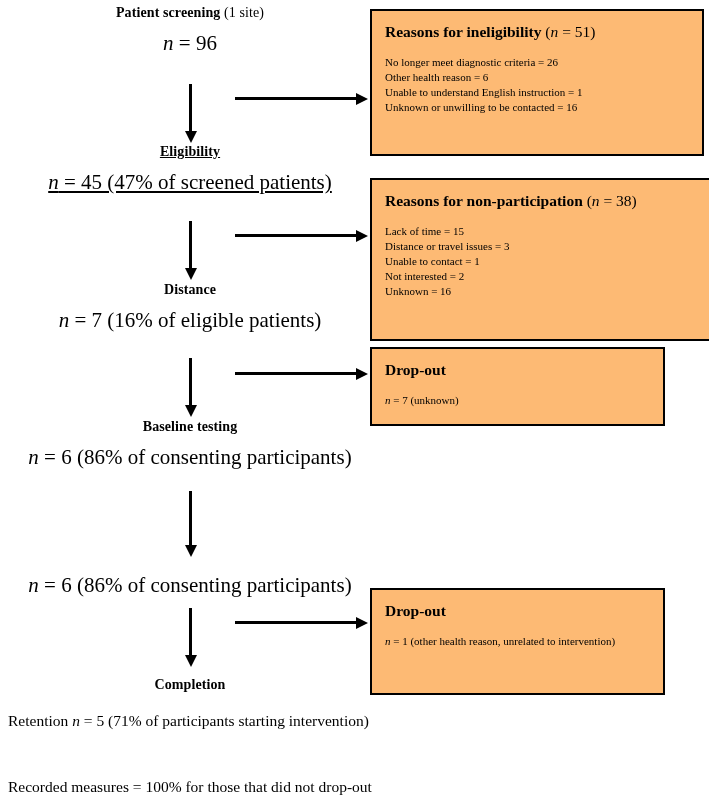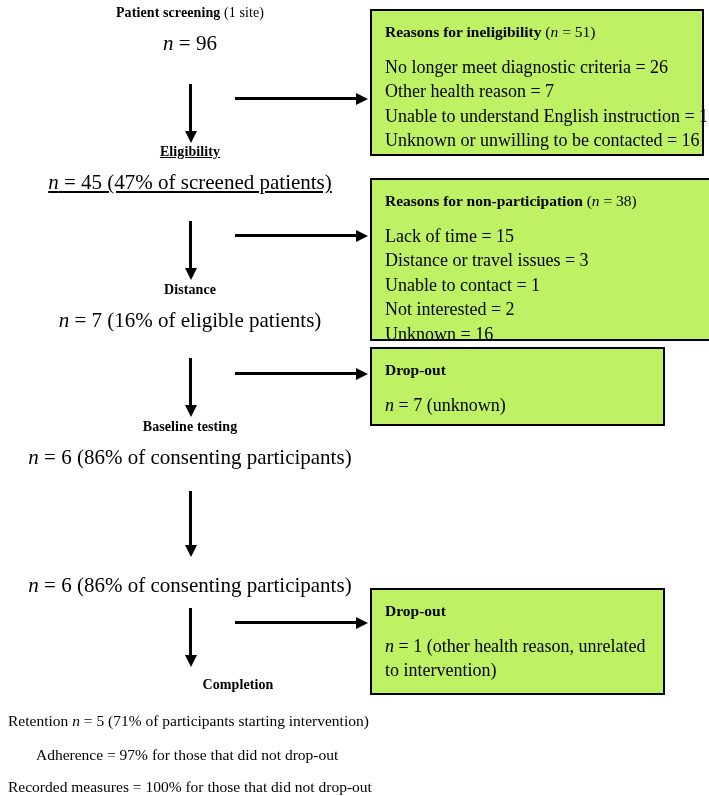--- a/index.html
+++ b/index.html
@@ -75,33 +75,33 @@
     height: 0;
     border-top: 6.5px solid transparent;
     border-bottom: 6.5px solid transparent;
     border-left: 12px solid #000;
   }
 
   
   .box {
     position: absolute;
     border: 2.2px solid #000;
-    background: #bef264;
+    background: #fdba74;
     box-sizing: border-box;
     padding: 12px 13px 14px 13px;
   }
   .box-title {
     font-weight: bold;
     font-size: 15.5px;
     margin-bottom: 14px;
     white-space: nowrap;
   }
   .box-title .reg { font-weight: normal; }
   .box-line {
-    font-size: 18px;
+    font-size: 11px;
     line-height: 1.36;
     white-space: nowrap;
   }
   .box-line.wrap { white-space: normal; }
 
   
   .summary-line {
     position: absolute;
     font-size: 15.5px;
     white-space: nowrap;
@@ -143,28 +143,28 @@
 
   <div class="v-arrow" style="left:189px; top:491px; height:55px;"></div>
 
   <div class="flow-node" style="top:562px;">
     <div class="flow-sub"><i class="v">n</i><span> = 6 (86% of consenting participants)</span></div>
   </div>
 
   <div class="v-arrow" style="left:189px; top:608px; height:48px;"></div>
   <div class="h-arrow" style="left:235px; top:621px; width:122px;"></div>
 
-  <div class="flow-node" style="top:678px;padding-left:48px;">
+  <div class="flow-node" style="top:678px;">
     <div class="flow-title"><span>Completion</span><span class="reg"></span></div>
   </div>
 
   <div class="box" style="left:370px; top:9px; width:334px; height:147px;">
     <div class="box-title"><span>Reasons for ineligibility</span><span class="reg"> (</span><i class="v reg">n</i><span class="reg"> = 51)</span></div>
     <div class="box-line">No longer meet diagnostic criteria = 26</div>
-    <div class="box-line">Other health reason = 7</div>
+    <div class="box-line">Other health reason = 6</div>
     <div class="box-line">Unable to understand English instruction = 1</div>
     <div class="box-line">Unknown or unwilling to be contacted = 16</div>
   </div>
 
   <div class="box" style="left:370px; top:178px; width:388px; height:163px;">
     <div class="box-title"><span>Reasons for non-participation</span><span class="reg"> (</span><i class="v reg">n</i><span class="reg"> = 38)</span></div>
     <div class="box-line">Lack of time = 15</div>
     <div class="box-line">Distance or travel issues = 3</div>
     <div class="box-line">Unable to contact = 1</div>
     <div class="box-line">Not interested = 2</div>
@@ -176,17 +176,16 @@
     <div class="box-line"><i class="v">n</i><span> = 7 (unknown)</span></div>
   </div>
 
   <div class="box" style="left:370px; top:588px; width:295px; height:107px;">
     <div class="box-title">Drop-out</div>
     <div class="box-line wrap"><i class="v">n</i><span> = 1 (other health reason, unrelated to intervention)</span></div>
   </div>
 
   <div class="summary-line" style="left:8px; top:712px;"><span>Retention </span><i class="v">n</i><span> = 5 (71% of participants starting intervention)</span></div>
 
-  <div class="summary-line" style="left:36px; top:746px;"><span>Adherence = 97% for those that did not drop-out</span></div>
 
   <div class="summary-line" style="left:8px; top:778px;"><span>Recorded measures = 100% for those that did not drop-out</span></div>
 
 </div>
 
 </body></html>

